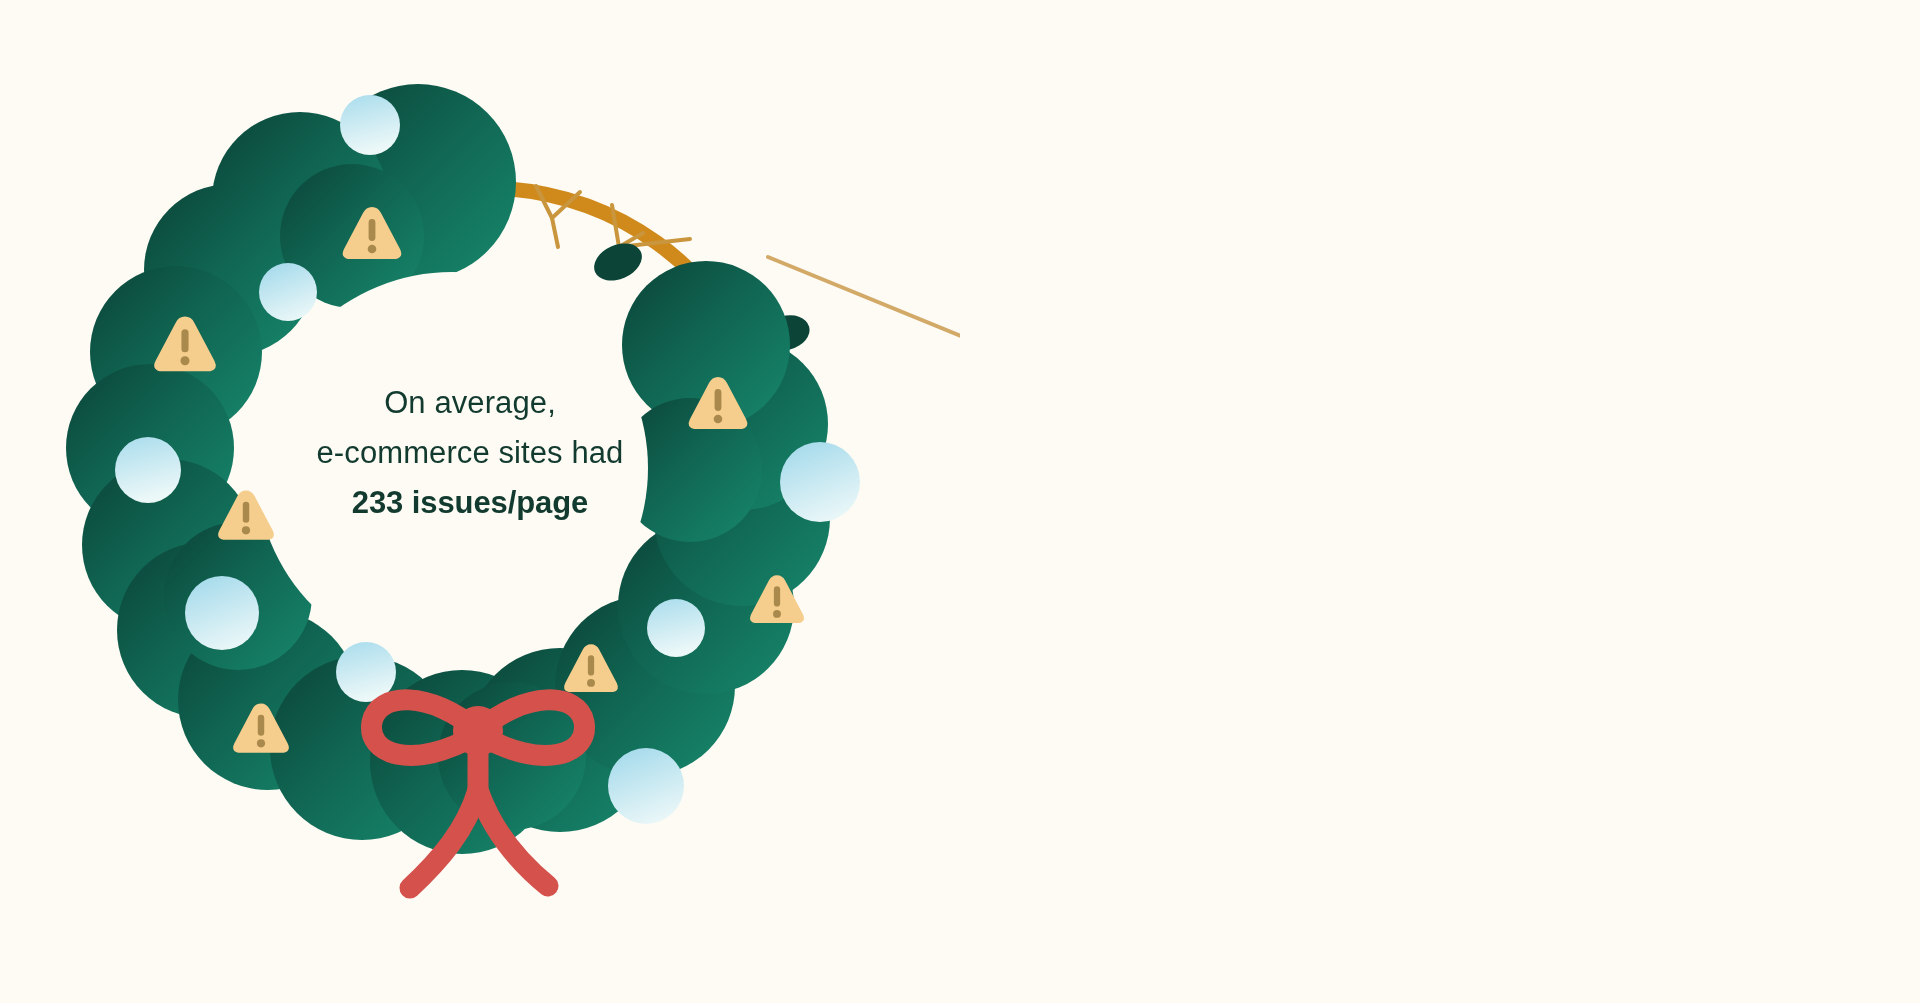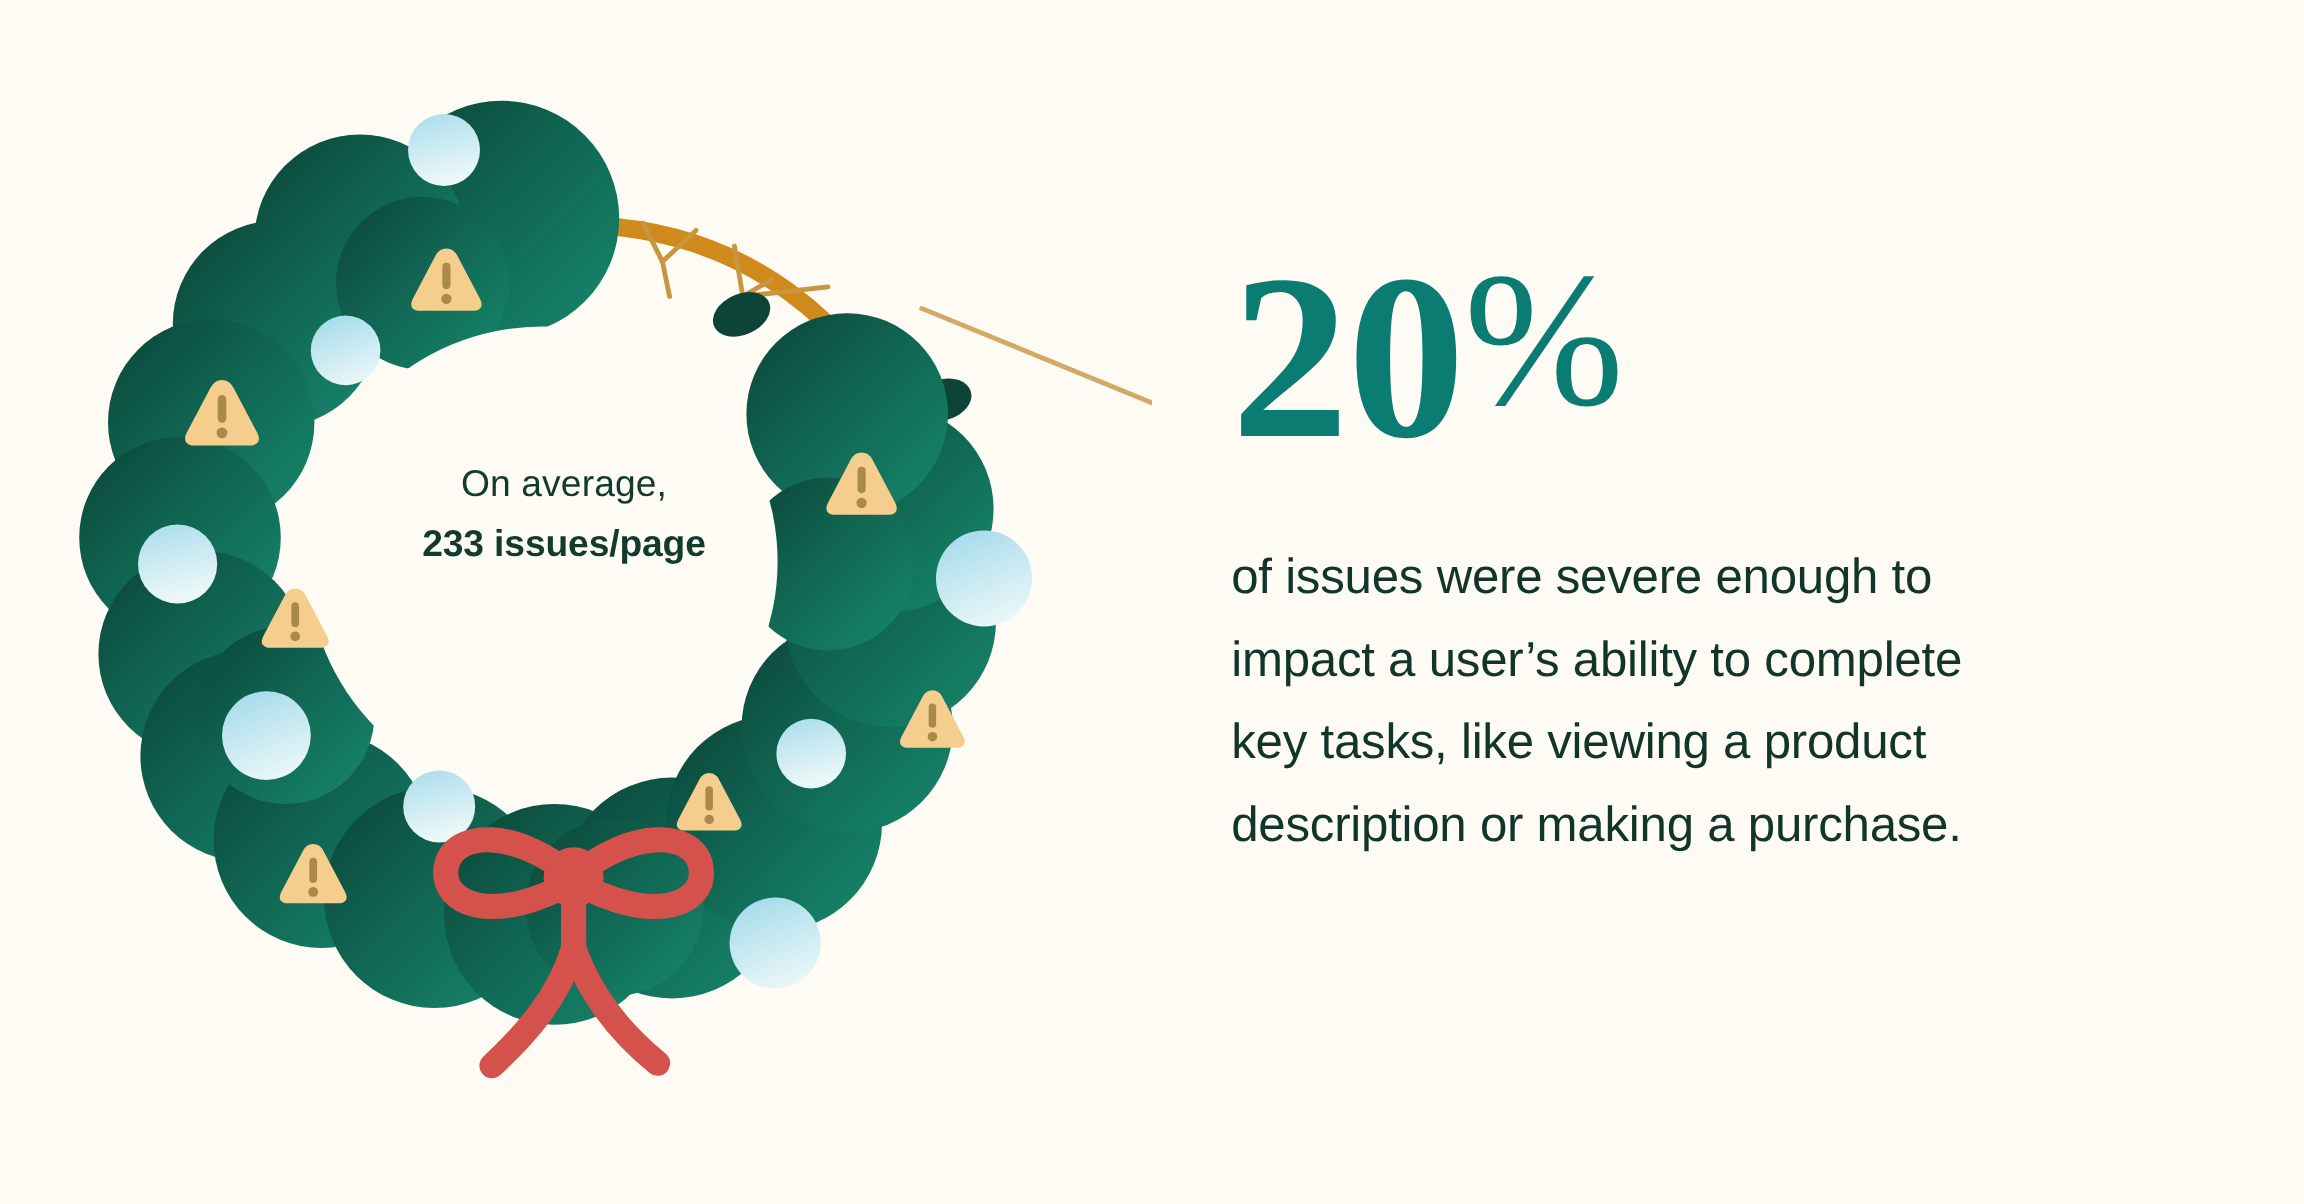--- a/index.html
+++ b/index.html
@@ -189,29 +189,19 @@
         <path d="M478 790 C 466 830, 440 860, 410 888"></path>
         <path d="M478 790 C 492 830, 516 860, 548 886"></path>
       </g>
       <circle cx="478" cy="731" r="25" fill="#D5514C"></circle>
 
       <line x1="768" y1="257" x2="990" y2="348" stroke="#D3A968" stroke-width="4" stroke-linecap="round"></line>
     </svg>
 
     <div id="wreath-caption">
       <div>On average,</div>
+      <div>e-commerce sites had</div>
       <div class="cap-strong">233 issues/page</div>
     </div>
   </div>
 
-  <div id="stat-panel">
-    <div id="stat-figure">
-      <span class="num">20</span><span class="pct">%</span>
-    </div>
-    <div id="stat-body">
-      <div>of issues were severe enough to</div>
-      <div>impact a user’s ability to complete</div>
-      <div>key tasks, like viewing a product</div>
-      <div>description or making a purchase.</div>
-    </div>
-  </div>
 
 </div>
 
 </body></html>

